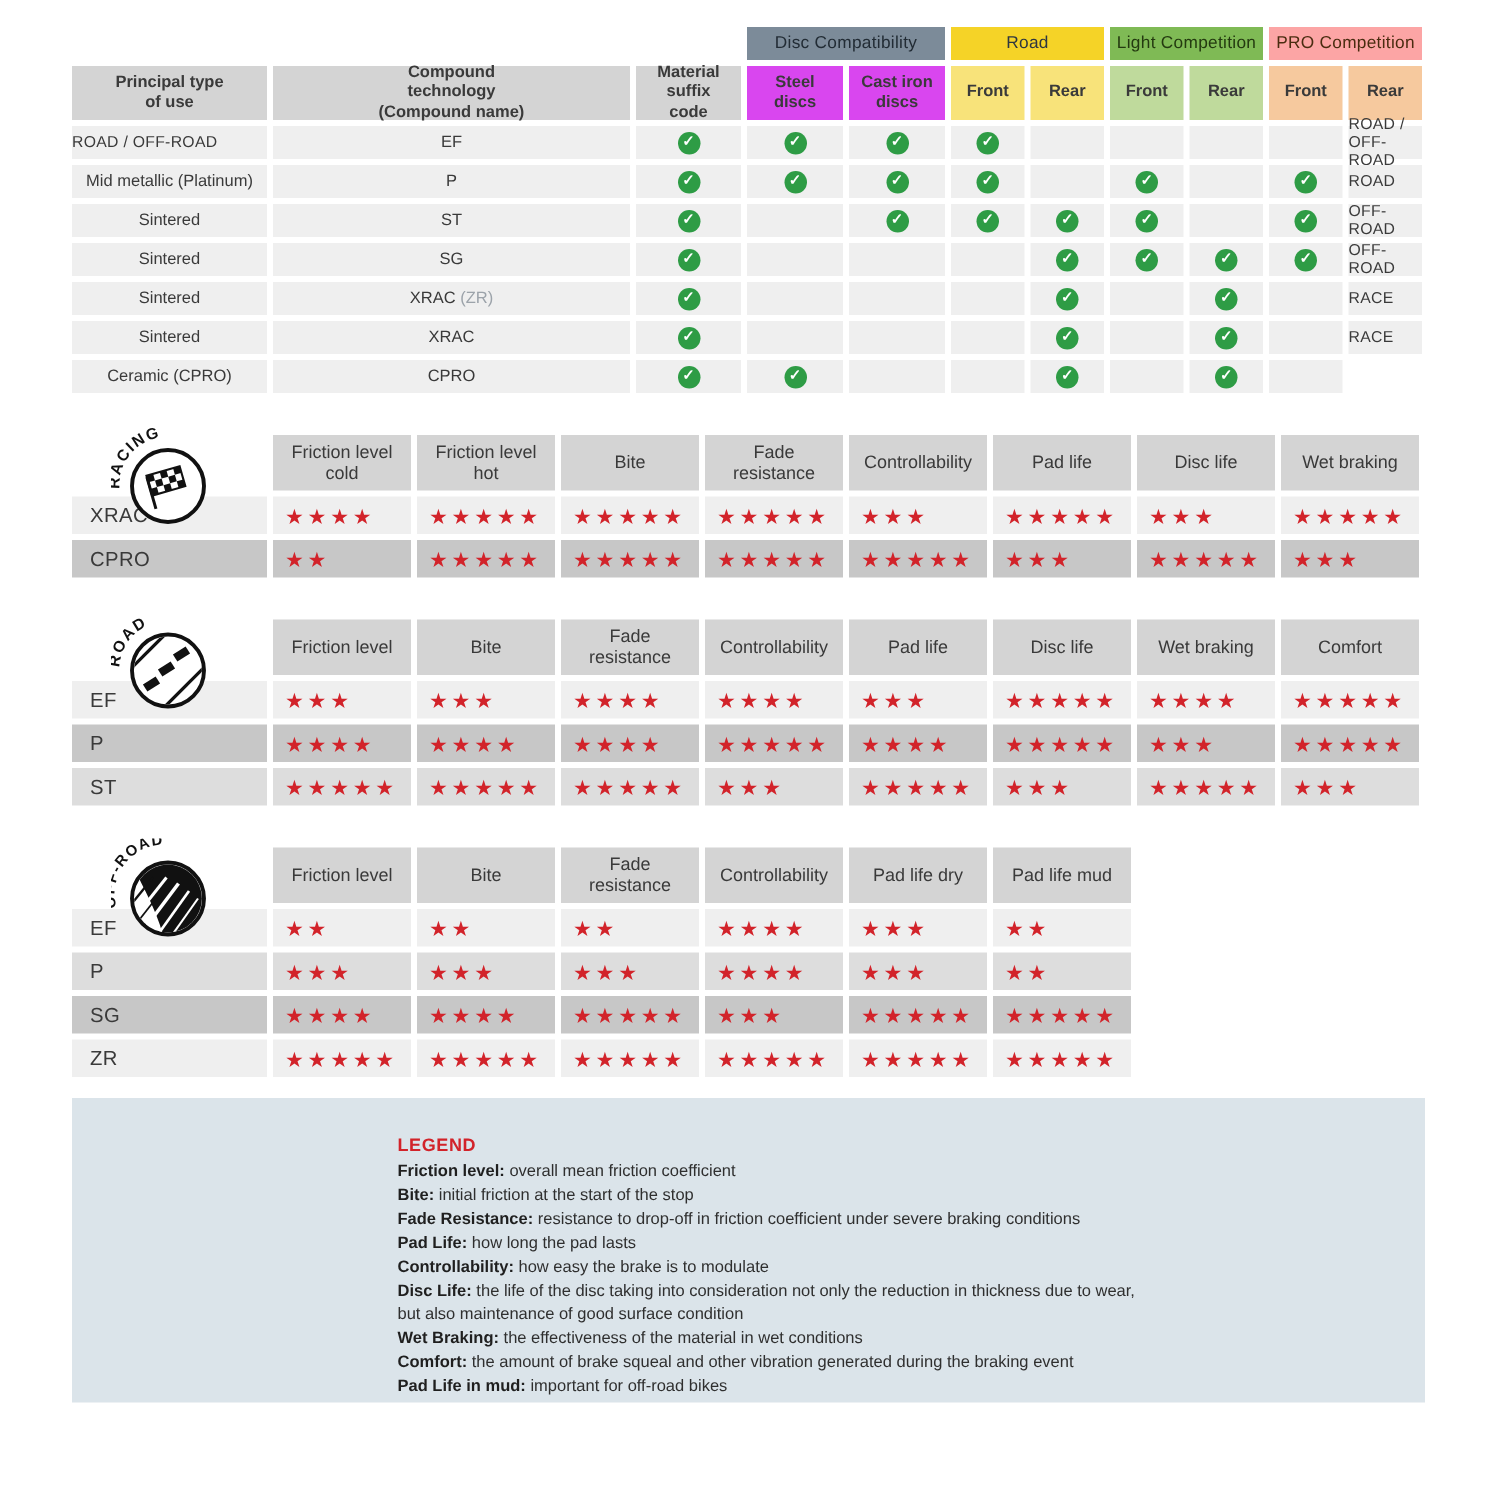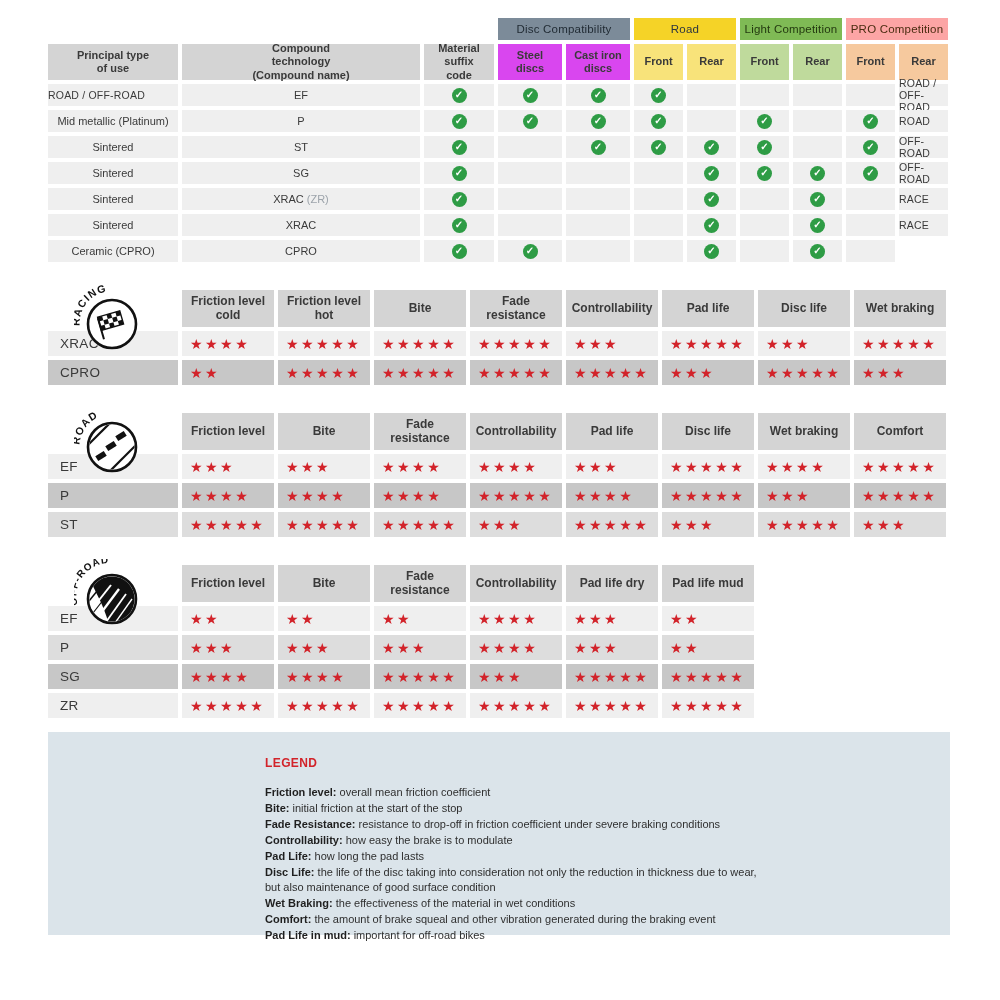--- a/index.html
+++ b/index.html
@@ -36,31 +36,31 @@
   .rating-section{position:relative}
   .sec-racing{margin-top:6px}
   .sec-road{margin-top:17px}
   .sec-offroad{margin-top:17px}
   .section-icon{position:absolute;left:26px;top:-6px;width:72px;height:70px;display:block}
   .rating-grid{display:grid;width:898px;gap:4px;margin-top:28px;margin-left:0;
     grid-template-columns:130px repeat(8,92px);
     grid-template-rows:37px;grid-auto-rows:25px}
   .rating-grid .spacer{grid-column:1}
   .rating-header{background:#d4d4d4;display:flex;align-items:center;justify-content:center;
-    text-align:center;font-size:12px;font-weight:700;line-height:1.15;padding:2px 6px}
+    text-align:center;font-size:12px;font-weight:400;line-height:1.15;padding:2px 6px}
   .label-cell{grid-column:1;justify-content:flex-start;padding-left:12px;font-size:13.5px;letter-spacing:.3px}
   .shade-light{background:#efefef}
   .shade-medium{background:#dddddd}
   .shade-dark{background:#c7c7c7}
   .star-cell{justify-content:flex-start;padding-left:8px}
   .stars{color:#d2232a;font-size:14px;letter-spacing:2.5px;line-height:1;white-space:nowrap}
 
   
   .legend-box{margin-top:14px;background:#dbe4ea;width:902px;height:203px;padding:24px 30px 16px 217px}
-  .legend-title{color:#d2232a;font-weight:700;font-size:12px;letter-spacing:.4px;margin-bottom:15px}
+  .legend-title{color:#d2232a;font-weight:700;font-size:12px;letter-spacing:.4px;margin-bottom:4px}
   .legend-item{font-size:11px;line-height:15.9px;color:#2f2f2f}
   .legend-term{font-weight:700;color:#1f1f1f}
 
   svg text{font-family:"Liberation Sans",sans-serif}
 </style>
 </head>
 <body>
 
 <div class="page">
 
@@ -543,22 +543,22 @@
         </div>
       </div>
   </section>
 
   <section class="legend-box">
     <div class="legend-title">LEGEND</div>
     <div id="legend-items">
         <div class="legend-item"><span class="legend-term">Friction level:</span> <span class="legend-desc">overall mean friction coefficient</span></div>
         <div class="legend-item"><span class="legend-term">Bite:</span> <span class="legend-desc">initial friction at the start of the stop</span></div>
         <div class="legend-item"><span class="legend-term">Fade Resistance:</span> <span class="legend-desc">resistance to drop-off in friction coefficient under severe braking conditions</span></div>
+        <div class="legend-item"><span class="legend-term">Pad Life:</span> <span class="legend-desc">how long the pad lasts</span></div>
         <div class="legend-item"><span class="legend-term">Controllability:</span> <span class="legend-desc">how easy the brake is to modulate</span></div>
-        <div class="legend-item"><span class="legend-term">Pad Life:</span> <span class="legend-desc">how long the pad lasts</span></div>
         <div class="legend-item"><span class="legend-term">Disc Life:</span> <span class="legend-desc">the life of the disc taking into consideration not only the reduction in thickness due to wear,</span></div>
         <div class="legend-item"><span class="legend-desc">but also maintenance of good surface condition</span></div>
         <div class="legend-item"><span class="legend-term">Wet Braking:</span> <span class="legend-desc">the effectiveness of the material in wet conditions</span></div>
         <div class="legend-item"><span class="legend-term">Comfort:</span> <span class="legend-desc">the amount of brake squeal and other vibration generated during the braking event</span></div>
         <div class="legend-item"><span class="legend-term">Pad Life in mud:</span> <span class="legend-desc">important for off-road bikes</span></div>
       </div>
   </section>
 
 </div>
 

